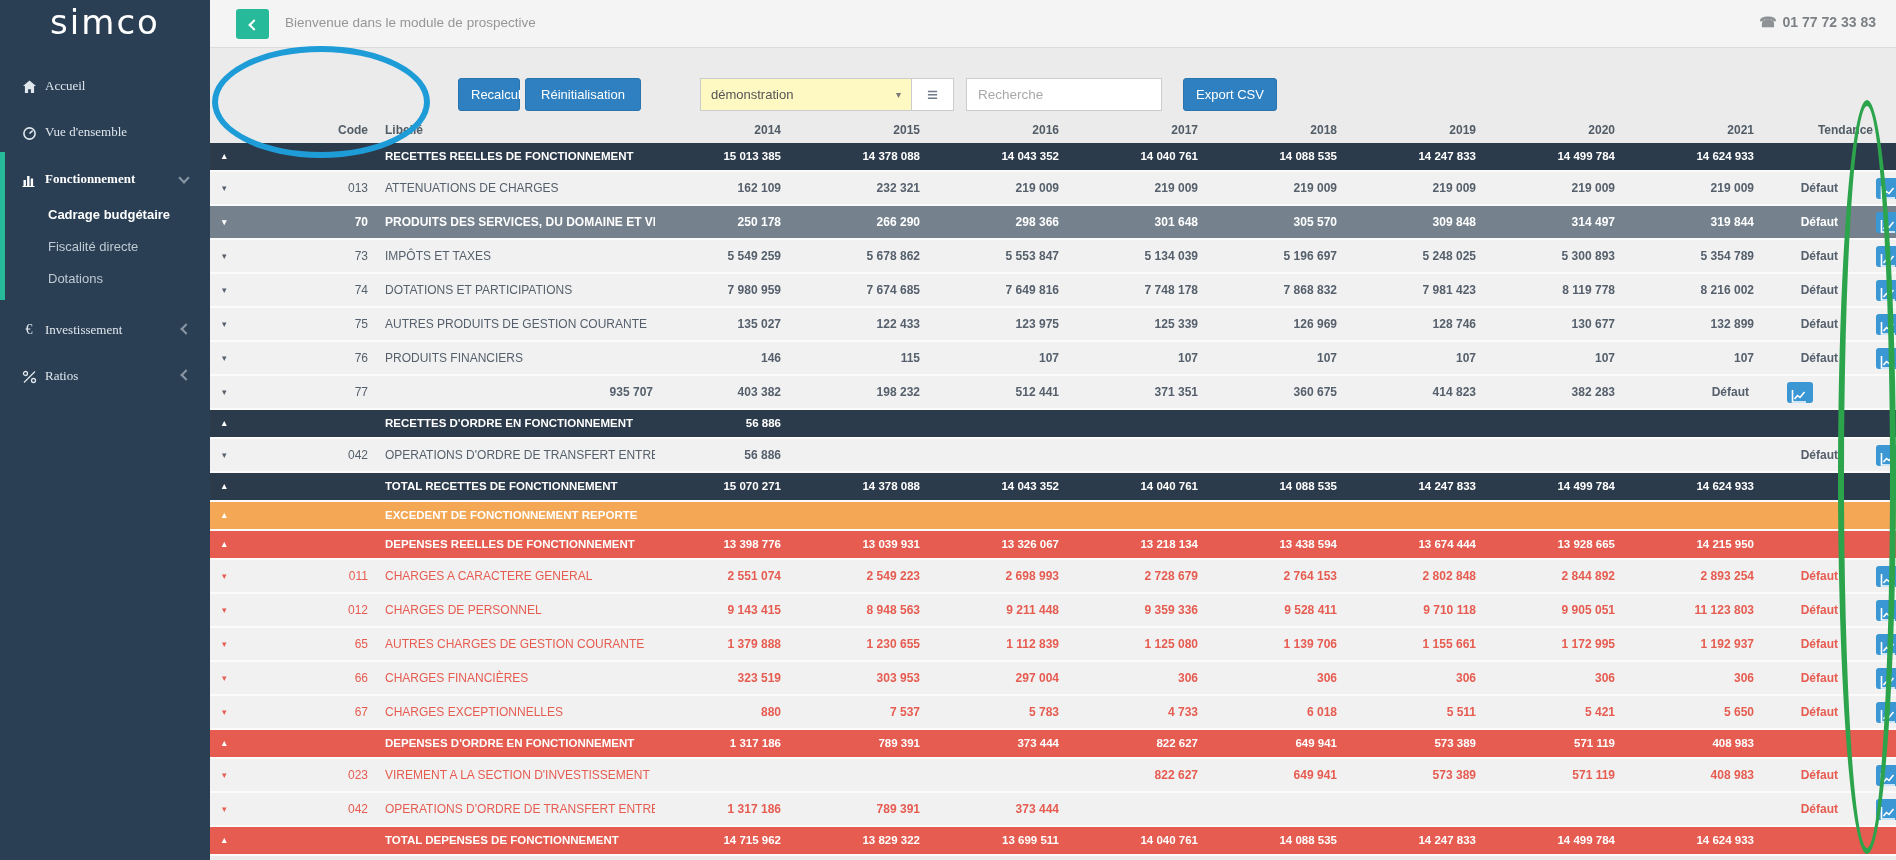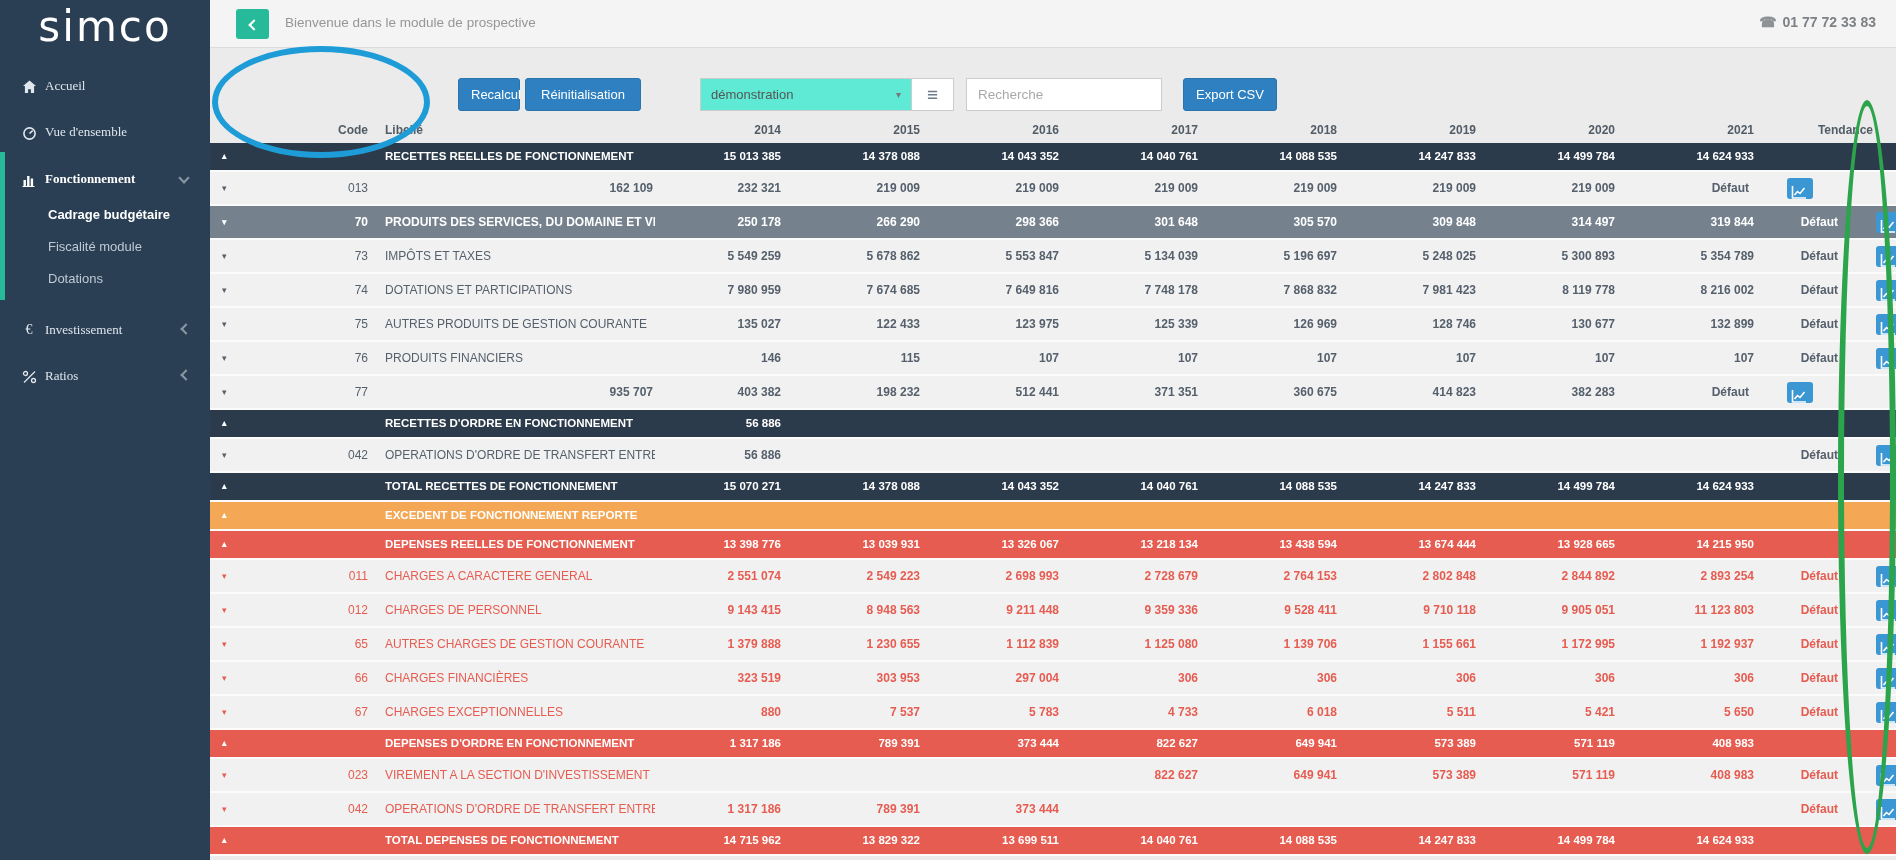--- a/index.html
+++ b/index.html
@@ -4,21 +4,21 @@
 <style>
   * { margin:0; padding:0; box-sizing:border-box; }
   html,body { width:1896px; height:860px; overflow:hidden; background:#ebebeb;
     font-family:"Liberation Sans", sans-serif; }
   #stage { position:relative; width:1896px; height:860px; overflow:hidden; }
 
   
   #sidebar { position:absolute; left:0; top:0; width:210px; height:860px;
     background:var(--sidebar-bg,#2A3F54); z-index:5; }
   #logo { position:absolute; left:0; top:2px; width:210px; text-align:center;
-    color:#fff; font-size:42px; font-weight:500; letter-spacing:2px;
+    color:#fff; font-size:34px; font-weight:500; letter-spacing:2px;
     font-family:"DejaVu Sans", sans-serif; }
   .side-item { position:absolute; left:0; width:210px; height:26px; line-height:26px;
     color:#dfe6ec; font-size:13px; cursor:pointer;font-family:Liberation Serif, serif; }
   .side-item .mi { display:inline-block; width:18px; margin-left:20px; margin-right:7px;
     vertical-align:middle; text-align:center; }
   .side-item svg { vertical-align:middle; }
   .side-sub { position:absolute; left:48px; width:150px; height:22px; line-height:22px;
     color:#bfcad3; font-size:13px; cursor:pointer; }
   .side-sub.active { color:#ffffff; font-weight:bold; }
   #menu-group { position:absolute; left:0; top:152px; width:210px; height:148px;
@@ -44,21 +44,21 @@
   #phone .ph-ic { font-size:14px; margin-right:6px; color:#8d9195; }
 
   
   .btn-primary { position:absolute; top:78px; height:33px; background:var(--primary-blue,#2E80C0);
     color:#fff; border:1px solid #2a74ae; border-radius:3px; font-size:13px;
     font-family:"Liberation Sans", sans-serif; cursor:pointer; padding:0 12px; }
   #btn-recalc { left:248px; width:62px; }
   #btn-reset  { left:315px; width:116px; }
   #btn-export { left:973px; width:94px; }
   #scenario-group { position:absolute; left:490px; top:78px; height:33px; display:flex; }
-  #scenario-select { width:212px; height:33px; background:#5eead4; border:1px solid #cccccc;
+  #scenario-select { width:212px; height:33px; background:#fef9c3; border:1px solid #cccccc;
     font-size:13px; color:#555; padding:0 10px; position:relative; line-height:31px;
     cursor:pointer; }
   #scenario-select .sel-caret { position:absolute; right:10px; top:0; color:#777; font-size:10px; }
   #burger-btn { width:42px; height:33px; background:#fff; border:1px solid #cccccc;
     border-left:none; color:#6e7b8a; font-size:19px; line-height:31px; text-align:center;
     cursor:pointer; font-weight:bold; }
   #search-input { position:absolute; left:756px; top:78px; width:196px; height:33px;
     background:#fff; border:1px solid #cccccc; font-size:13.5px; color:#555;
     padding:0 11px; font-family:"Liberation Sans", sans-serif; }
   #search-input::placeholder { color:#a9a9a9; }
@@ -136,21 +136,21 @@
           <svg width="15" height="14" viewBox="0 0 14 14">
               <rect x="1" y="7" width="2.4" height="6" fill="#fff"></rect>
               <rect x="4.6" y="3" width="2.4" height="10" fill="#fff"></rect>
               <rect x="8.2" y="5.5" width="2.4" height="7.5" fill="#fff"></rect>
               <rect x="0" y="13" width="12" height="1" fill="#fff"></rect>
             </svg>
         </span><span class="side-label">Fonctionnement</span>
         <span class="chev down"></span>
       </div>
       <div class="side-sub active" style="top:52px; left:43px;">Cadrage budgétaire</div>
-      <div class="side-sub" style="top:84px; left:43px;">Fiscalité module</div>
+      <div class="side-sub" style="top:84px; left:43px;">Fiscalité directe</div>
       <div class="side-sub" style="top:116px; left:43px;">Dotations</div>
     </div>
 
     <div class="side-item" style="top:316px">
       <span class="mi" style="font-size:14px;color:#dfe6ec;">€</span><span class="side-label">Investissement</span>
       <span class="chev left"></span>
     </div>
 
     <div class="side-item" style="top:362px">
       <span class="mi">
@@ -215,20 +215,21 @@
           <div class="cell num">14 499 784</div>
           <div class="cell num">14 624 933</div>
           <div class="cell trend"></div>
           <div class="cell"></div>
         </div>
         <div class="trow grid data rev">
           <div class="cell exp-cell">
             <div class="caret">▾</div>
           </div>
           <div class="cell code">013</div>
+          <div class="cell lab">ATTENUATIONS DE CHARGES</div>
           <div class="cell num">162 109</div>
           <div class="cell num">232 321</div>
           <div class="cell num">219 009</div>
           <div class="cell num">219 009</div>
           <div class="cell num">219 009</div>
           <div class="cell num">219 009</div>
           <div class="cell num">219 009</div>
           <div class="cell num">219 009</div>
           <div class="cell trend">Défaut</div>
           <div class="cell"><div class="chart-btn"><svg width="16" height="15" viewBox="0 0 16 15">

